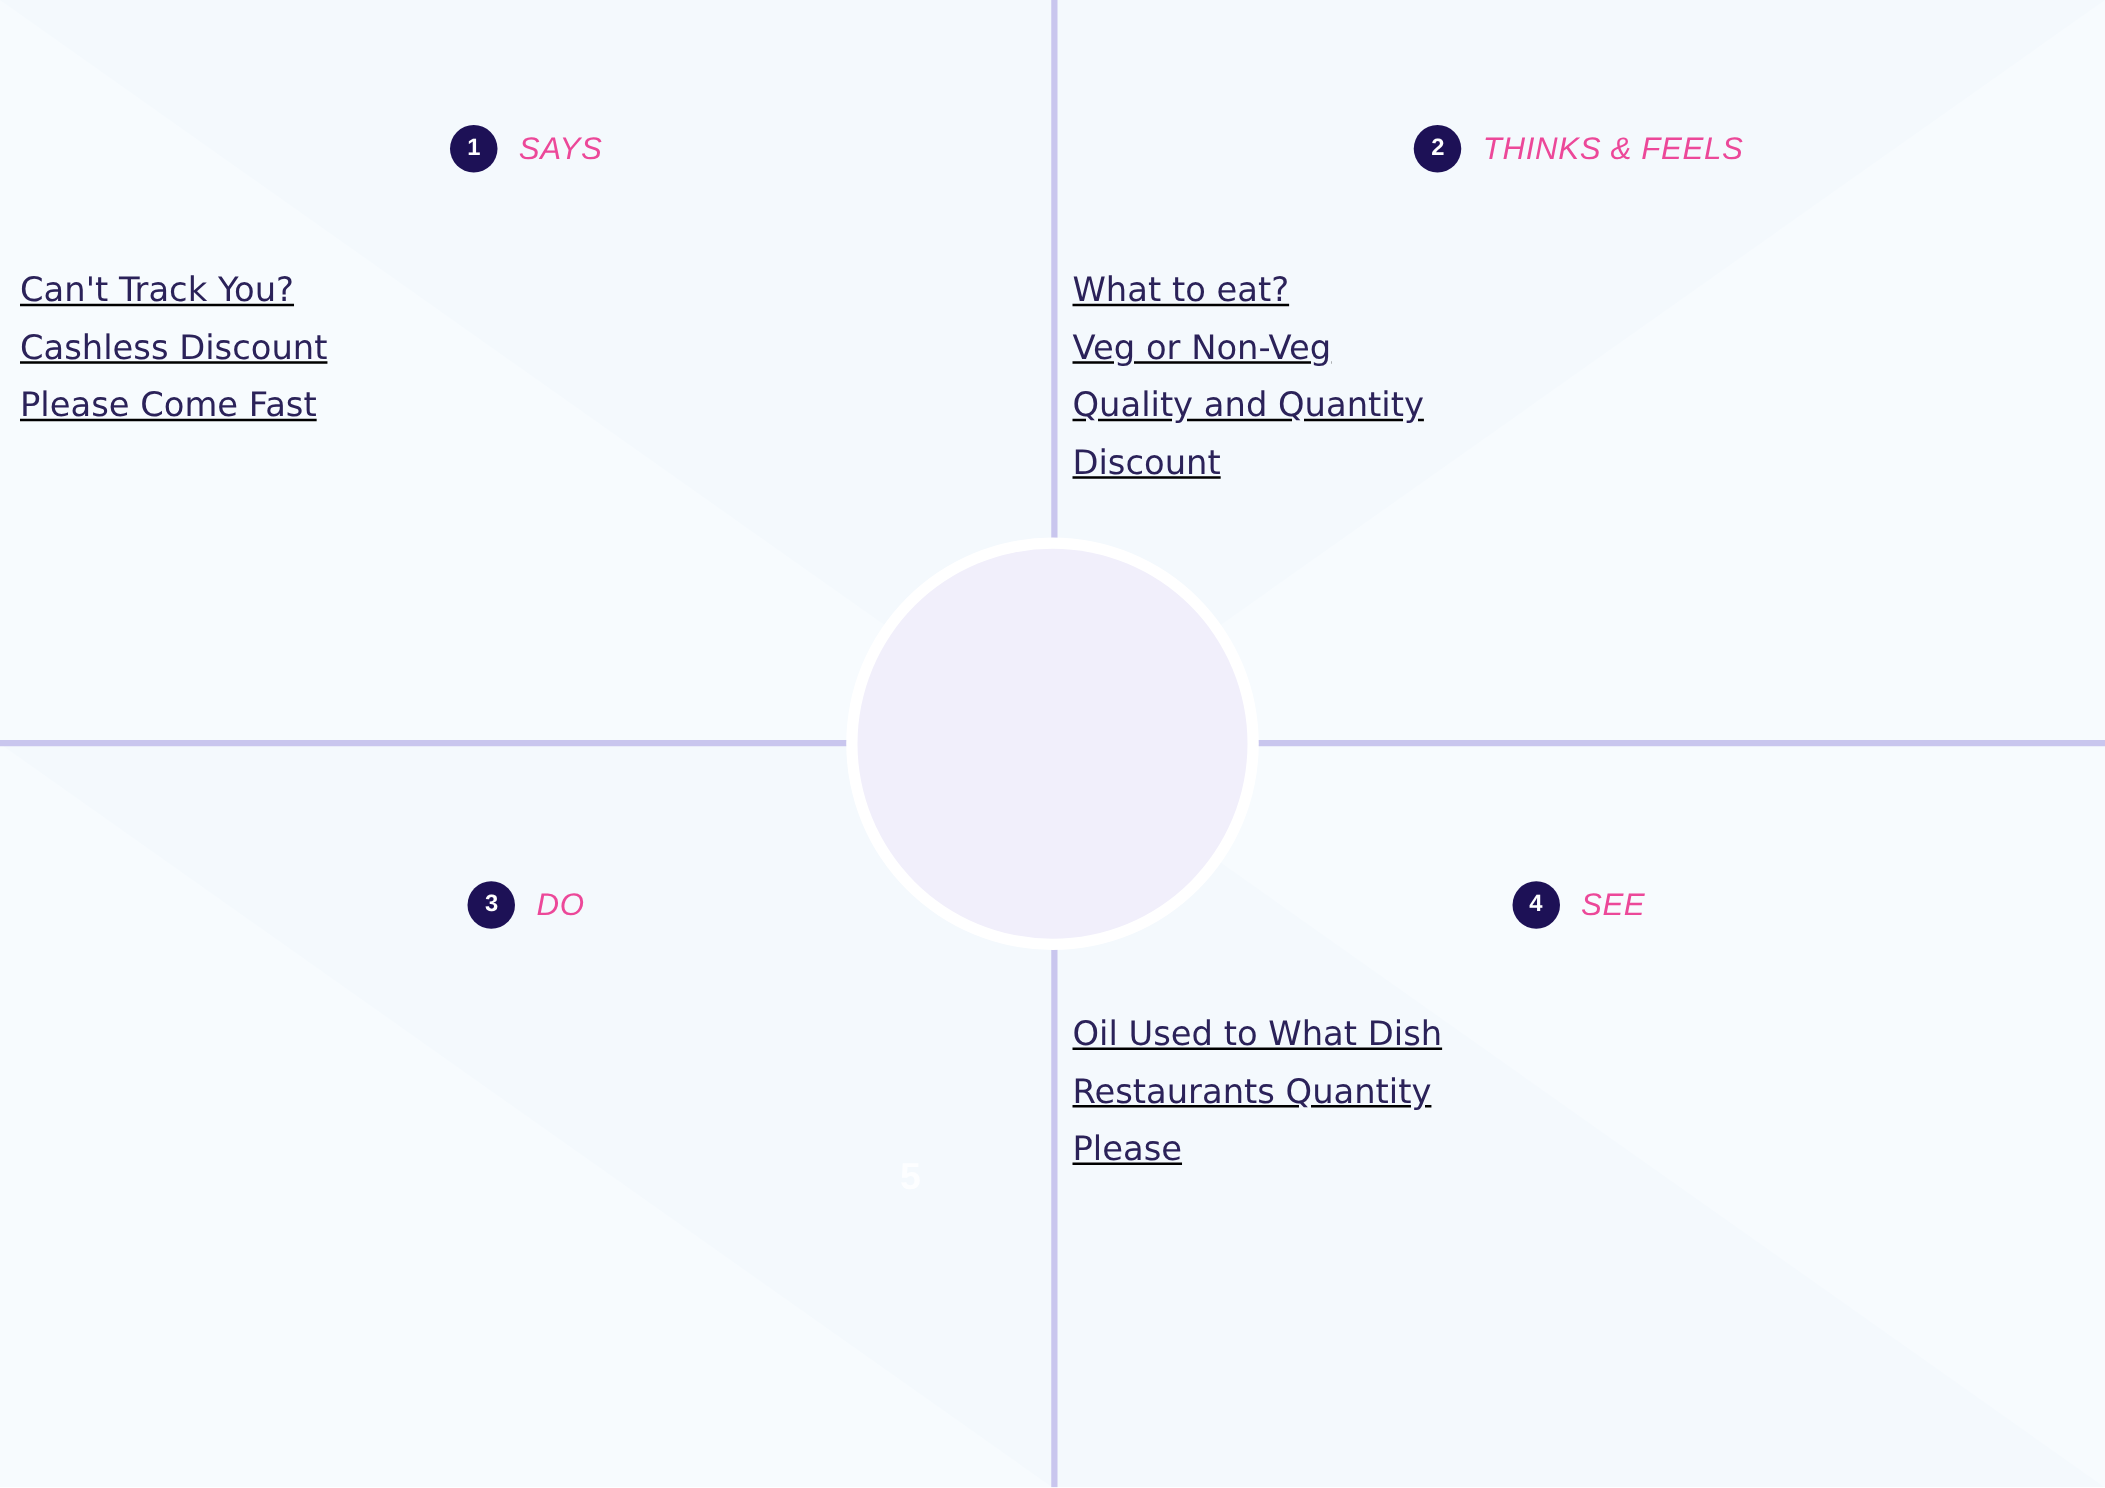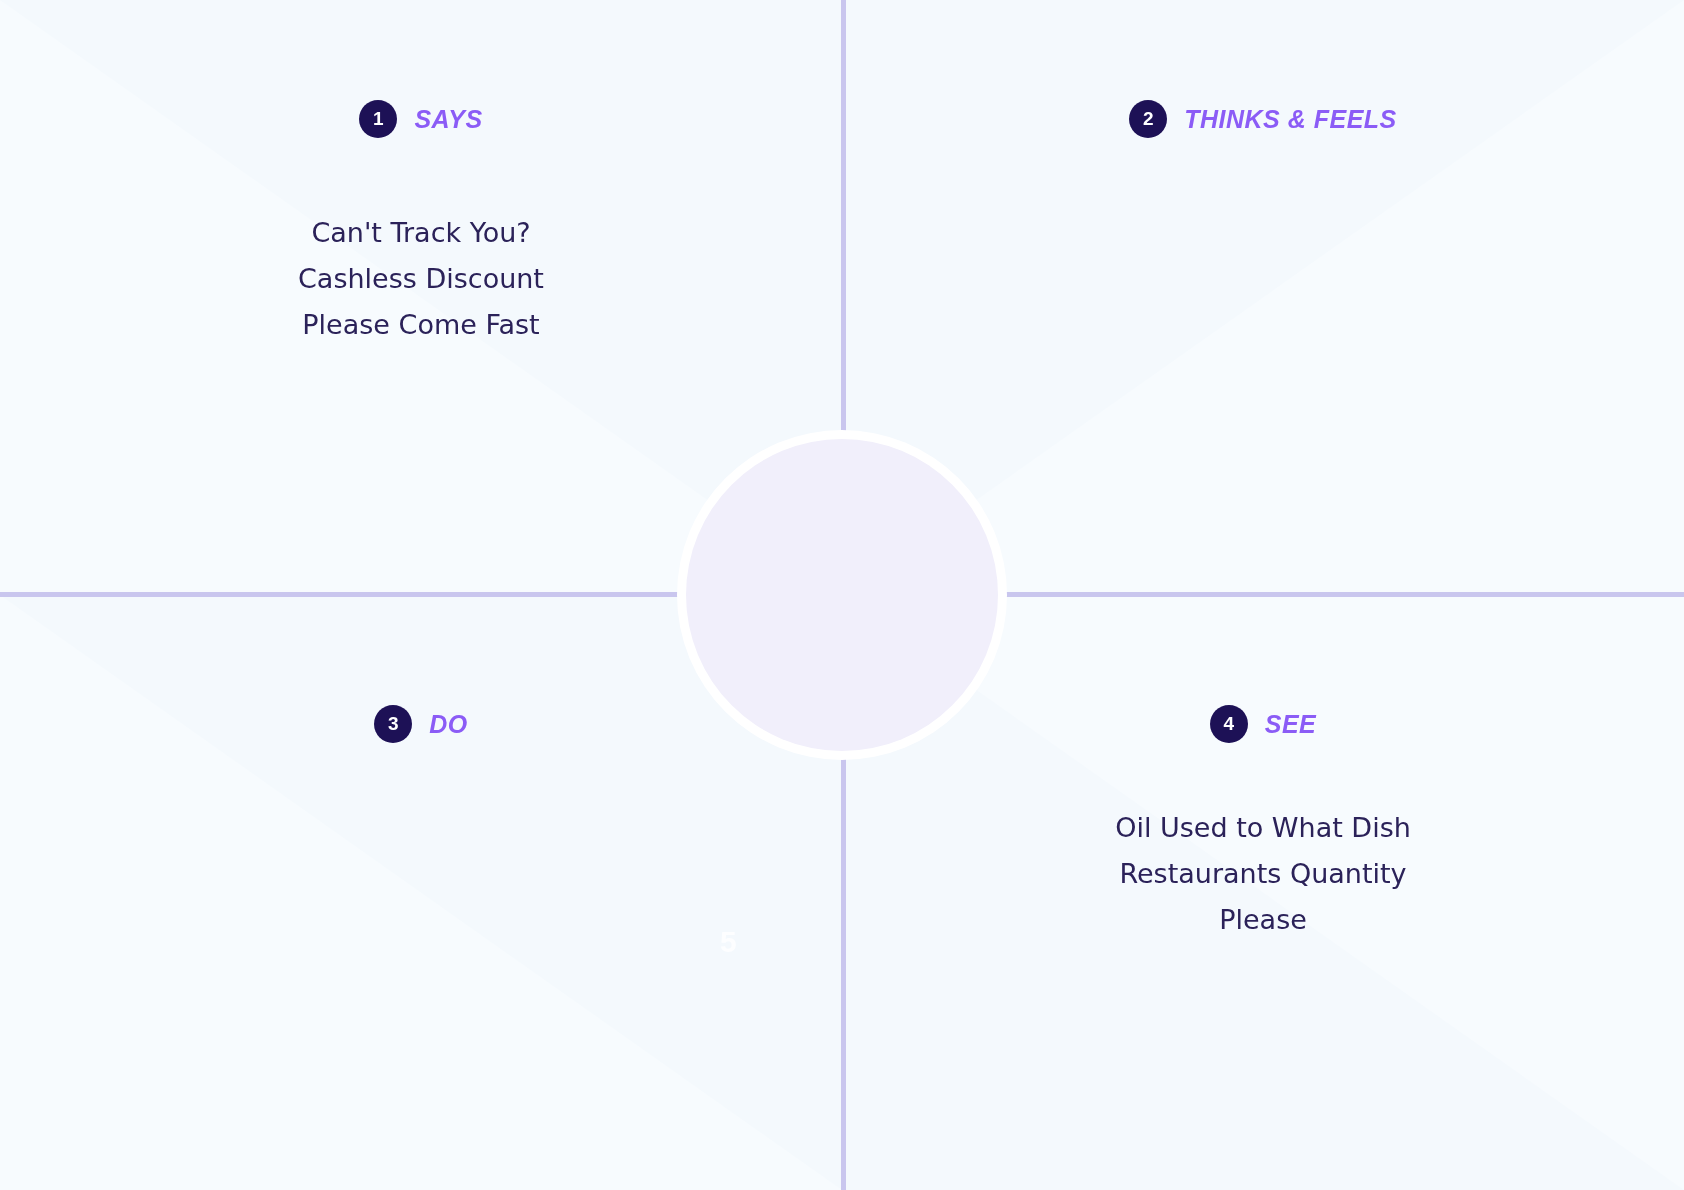--- a/index.html
+++ b/index.html
@@ -121,32 +121,32 @@
     font-weight: bold;
     display: flex;
     align-items: center;
     justify-content: center;
     flex: 0 0 auto;
     font-family: "Liberation Sans", sans-serif;
   }
   .quad-title {
     font-size: 25px;
     font-style: italic;
-    font-weight: bold;
+    font-weight: normal;
     letter-spacing: 0.5px;
-    color: #8b5cf6;
+    color: #ec4899;
     font-family: "Liberation Sans", sans-serif;
     white-space: nowrap;
   }
 
   .quad-list {
     list-style: none;
-    margin: 0;
+    margin: 16px;
     padding: 0;
-    text-align: center;
+    text-decoration: underline;
   }
   .quad-list li {
     font-size: 27px;
     line-height: 46px;
     color: #2b2259;
     font-family: "DejaVu Sans", sans-serif;
     white-space: nowrap;
   }
   
   .quad.q1 .quad-list { margin-top: 72px; }
@@ -187,20 +187,26 @@
       <li>Cashless Discount</li>
       <li>Please Come Fast</li>
     </ul>
   </div>
 
   <div class="quad q2">
     <div class="quad-head">
       <span class="badge">2</span>
       <span class="quad-title">THINKS &amp; FEELS</span>
     </div>
+    <ul class="quad-list">
+      <li>What to eat?</li>
+      <li>Veg or Non-Veg</li>
+      <li>Quality and Quantity</li>
+      <li>Discount</li>
+    </ul>
   </div>
 
   <div class="quad q3">
     <div class="quad-head">
       <span class="badge">3</span>
       <span class="quad-title">DO</span>
     </div>
   </div>
 
   <div class="quad q4">

